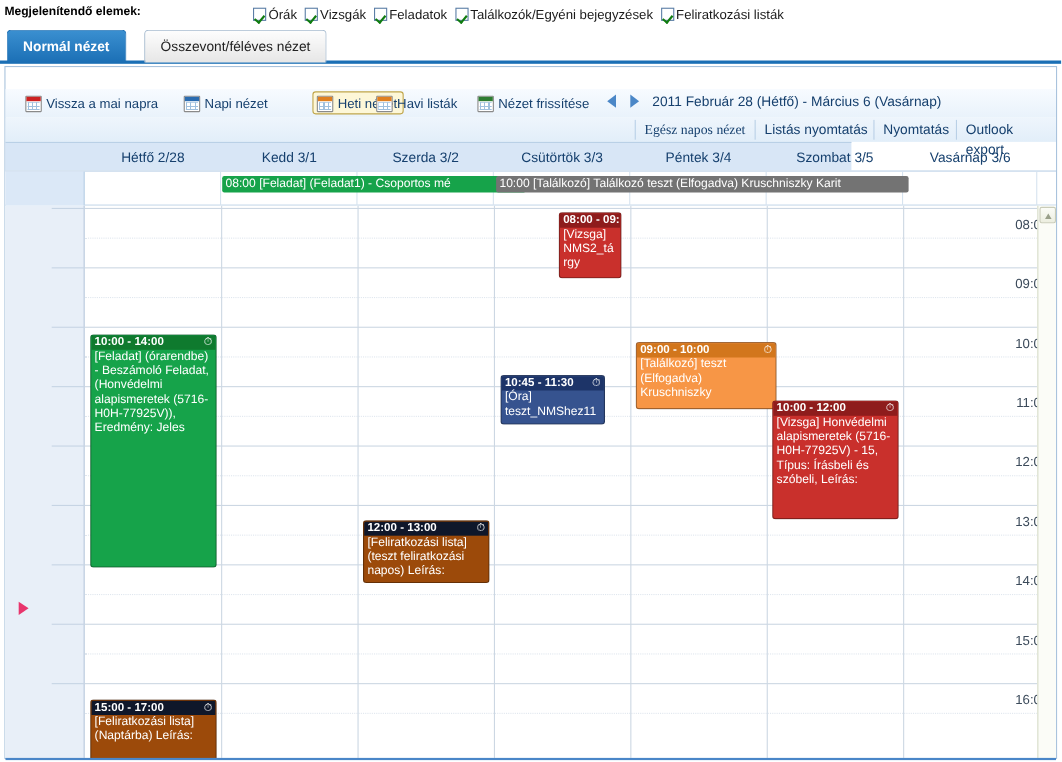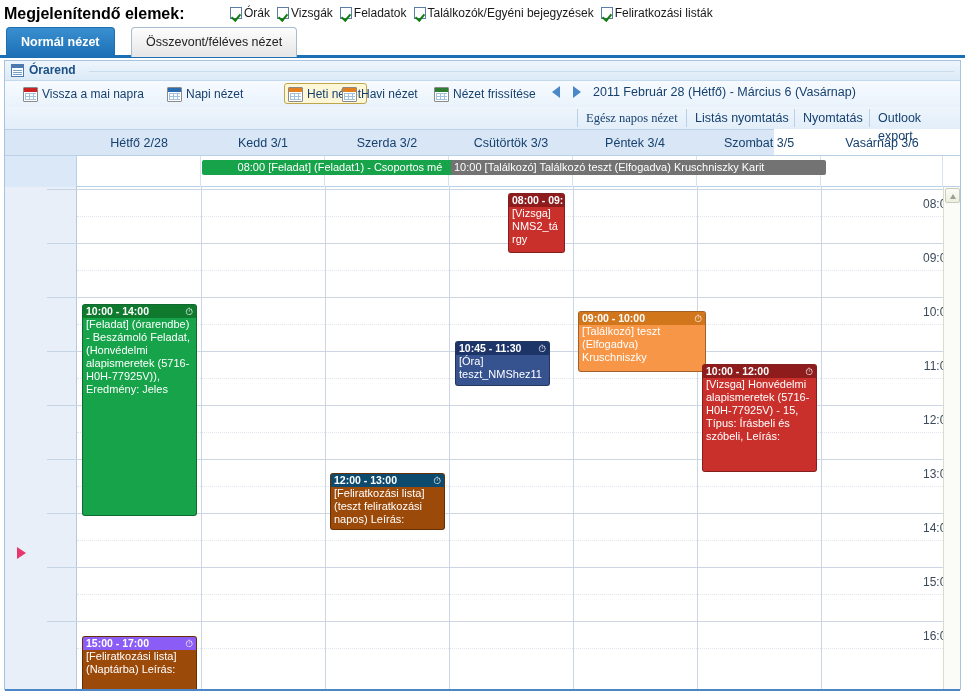--- a/index.html
+++ b/index.html
@@ -17,21 +17,21 @@
     overflow: hidden;
     background: #ffffff;
   }
 
   
   .filterbar {
     position: absolute; left: 0; top: 0; width: 965px; height: 26px;
   }
   .filter-title {
     position: absolute; left: 4px; top: 5px;
-    font-weight: bold; font-size: 16px; color: #000;
+    font-weight: bold; font-size: 11px; color: #000;
   }
   .filters {
     position: absolute; left: 230px; top: 6px;
     white-space: nowrap;
   }
   .cbitem { display: inline-block; margin-right: 7px; white-space: nowrap; }
   .cbox {
     display: inline-block; width: 12px; height: 12px;
     border: 1px solid #5b7ea6; background: #ffffff;
     vertical-align: -2px; position: relative; margin-right: 2px;
@@ -260,42 +260,37 @@
     <div class="filters" id="filters-host"><span class="cbitem"><span class="cbox"></span><span class="cblabel">Órák</span></span><span class="cbitem"><span class="cbox"></span><span class="cblabel">Vizsgák</span></span><span class="cbitem"><span class="cbox"></span><span class="cblabel">Feladatok</span></span><span class="cbitem"><span class="cbox"></span><span class="cblabel">Találkozók/Egyéni bejegyzések</span></span><span class="cbitem"><span class="cbox"></span><span class="cblabel">Feliratkozási listák</span></span></div>
   </div>
 
   <div class="tabs">
     <div class="tab unsel">Összevont/féléves nézet</div>
     <div class="tab sel">Normál nézet</div>
   </div>
 
   <div class="panel">
 
-    <div class="panel-head">
-      <span class="ph-icon"></span>
-      <span class="ph-title">Órarend</span>
-      <span class="ph-rule"></span>
-    </div>
 
     <div class="toolbar" id="toolbar-host">
       <span class="navarrow left"></span>
       <span class="navarrow right"></span>
       <span class="daterange">2011 Február 28 (Hétfő) - Március 6 (Vasárnap)</span>
     <span class="tbtn" style="left: 14px;"><span class="ico cal-red">
             <span class="grid"></span>
           </span><span>Vissza a mai napra</span></span>
         <span class="tbtn" style="left: 158px;"><span class="ico cal-blue">
             <span class="grid"></span>
           </span><span>Napi nézet</span></span>
         <span class="tbtn active" style="left: 246px; margin-left: 33px;"><span class="ico cal-orange">
             <span class="grid"></span>
           </span><span>Heti nézet</span></span>
         <span class="tbtn" style="left: 333px;"><span class="ico cal-orange">
             <span class="grid"></span>
-          </span><span>Havi nézet</span></span>
+          </span><span>Havi listák</span></span>
         <span class="tbtn" style="left: 425px;"><span class="ico cal-green">
             <span class="grid"></span>
           </span><span>Nézet frissítése</span></span>
       </div>
 
     <div class="actions" id="actions-host">
         <span class="act" style="left: 572px; font-family: Liberation Serif, serif;">Egész napos nézet</span>
         <span class="act" style="left: 681px;">Listás nyomtatás</span>
         <span class="act" style="left: 789px;">Nyomtatás</span>
         <span class="act" style="left: 864px;">Outlook export</span>
@@ -313,21 +308,21 @@
 
     <div class="allday" id="allday-host">
       <div class="gutter"></div>
     <div class="dcol" style="left: 72px; width: 124px;"></div>
         <div class="dcol" style="left: 196px; width: 124px;"></div>
         <div class="dcol" style="left: 320px; width: 124px;"></div>
         <div class="dcol" style="left: 444px; width: 124px;"></div>
         <div class="dcol" style="left: 568px; width: 124px;"></div>
         <div class="dcol" style="left: 692px; width: 124px;"></div>
         <div class="dcol" style="left: 816px; width: 122px;"></div>
-        <div class="adevent" style="left: 197px; width: 276px; top: 4px; background: rgb(22, 163, 74); text-align: center;">08:00 [Feladat] (Feladat1) - Csoportos mé</div>
+        <div class="adevent" style="left: 197px; width: 276px; top: 4px; background: rgb(22, 163, 74);">08:00 [Feladat] (Feladat1) - Csoportos mé</div>
         <div class="adevent" style="left: 446px; width: 375px; top: 4px; background: #737373;">10:00 [Találkozó] Találkozó teszt (Elfogadva) Kruschniszky Karit</div>
       </div>
 
     <div class="gridwrap" id="grid-host">
       <div class="timegutter"></div>
     <div class="tlabel" style="top: 10px;">08:00</div>
         <div class="tsep" style="top: 2px;"></div>
         <div class="hline" style="top: 2px;"></div>
         <div class="halfline" style="top: 29px;"></div>
         <div class="tlabel" style="top: 64px;">09:00</div>
@@ -379,29 +374,29 @@
         </div>
         <div class="ev" style="left: 450px; top: 154px; width: 95px; height: 45px; background: rgb(54, 83, 143);">
           <div class="evhead" style="background: rgb(29, 52, 104);">10:45 - 11:30<span class="clock">⏱</span></div>
           <div class="evbody">[Óra] teszt_NMShez11</div>
         </div>
         <div class="ev" style="left: 573px; top: 124px; width: 128px; height: 61px; background: rgb(247, 150, 70);">
           <div class="evhead" style="background: rgb(210, 118, 28);">09:00 - 10:00<span class="clock">⏱</span></div>
           <div class="evbody">[Találkozó] teszt (Elfogadva) Kruschniszky</div>
         </div>
         <div class="ev" style="left: 325px; top: 286px; width: 115px; height: 57px; background: rgb(156, 74, 10);">
-          <div class="evhead" style="background: #0c4a6e;">12:00 - 13:00<span class="clock">⏱</span></div>
+          <div class="evhead" style="background: #0f172a;">12:00 - 13:00<span class="clock">⏱</span></div>
           <div class="evbody">[Feliratkozási lista] (teszt feliratkozási napos) Leírás:</div>
         </div>
         <div class="ev" style="left: 697px; top: 177px; width: 115px; height: 108px; background: rgb(201, 48, 44);">
           <div class="evhead" style="background: rgb(142, 28, 28);">10:00 - 12:00<span class="clock">⏱</span></div>
           <div class="evbody">[Vizsga] Honvédelmi alapismeretek (5716-H0H-77925V) - 15, Típus: Írásbeli és szóbeli, Leírás:</div>
         </div>
         <div class="ev" style="left: 77px; top: 449px; width: 115px; height: 110px; background: rgb(156, 74, 10);">
-          <div class="evhead" style="background: #8b5cf6;">15:00 - 17:00<span class="clock">⏱</span></div>
+          <div class="evhead" style="background: #0f172a;">15:00 - 17:00<span class="clock">⏱</span></div>
           <div class="evbody">[Feliratkozási lista] (Naptárba) Leírás:</div>
         </div>
       </div>
 
     <div class="vscroll">
       <div class="arrowbox"></div>
     </div>
 
     <div class="bottomedge"></div>
   </div>

